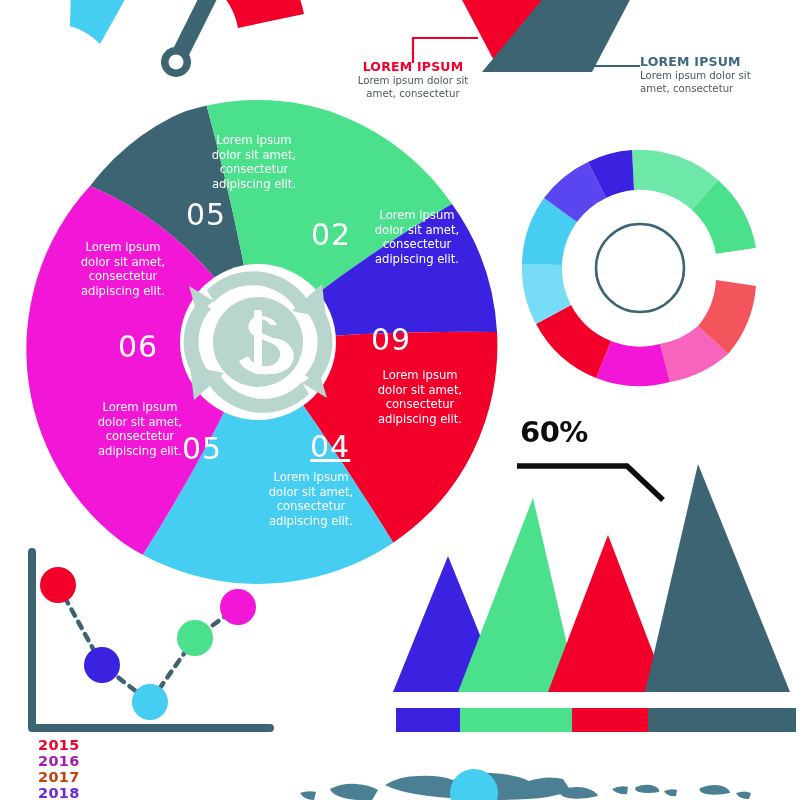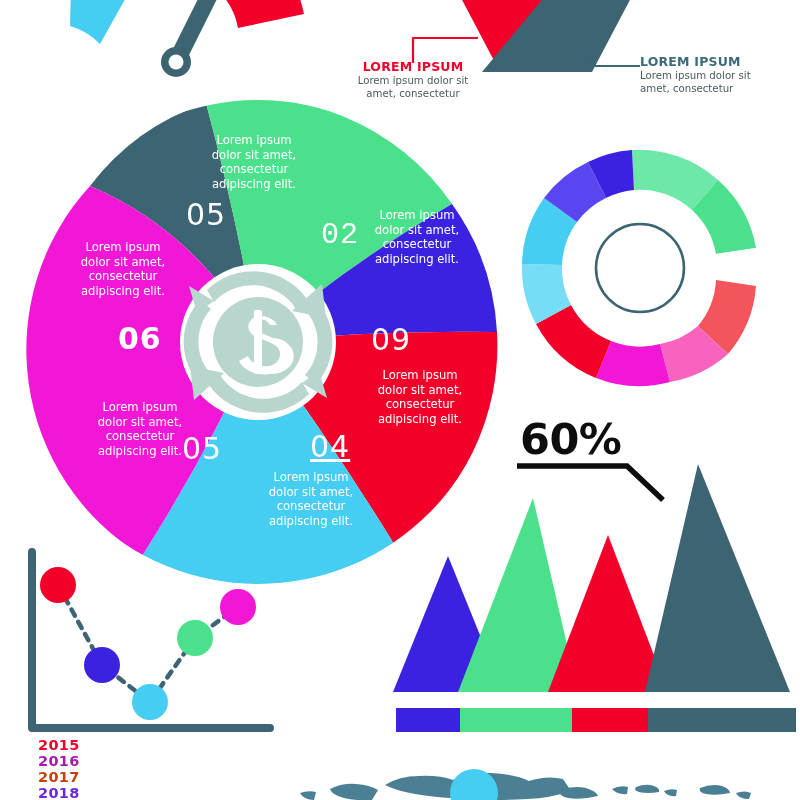--- a/index.html
+++ b/index.html
@@ -36,21 +36,21 @@
     letter-spacing:1px;line-height:1;
   }
   .seg-txt{
     position:absolute;color:#ffffff;font-size:11.6px;line-height:1.26;
     text-align:center;width:136px;
   }
 
   
   #pct-label{
     position:absolute;left:520px;top:418px;
-    font-size:43px;font-weight:700;color:#0d0d0d;letter-spacing:-.5px;line-height:1;
+    font-size:29px;font-weight:700;color:#0d0d0d;letter-spacing:-.5px;line-height:1;
   }
 
   
   #year-axis{
     position:absolute;left:38px;top:737px;width:260px;
     display:flex;justify-content:space-between;flex-direction:column;
   }
   #year-axis span{
     font-size:14.5px;font-weight:700;letter-spacing:.3px;
   }
@@ -236,25 +236,25 @@
   <div class="ct-body">amet, consectetur</div>
 </div>
 
 <div class="callout right" id="callout-right">
   <div class="ct-title">LOREM IPSUM</div>
   <div class="ct-body">Lorem ipsum dolor sit</div>
   <div class="ct-body">amet, consectetur</div>
 </div>
 
 <div class="seg-num" style="left:186px;top:200px;">05</div>
-<div class="seg-num" style="left:321px;top:220px;font-family:Liberation Mono, monospace;">02</div>
+<div class="seg-num" style="left:311px;top:220px;">02</div>
 <div class="seg-num" style="left:371px;top:325px;">09</div>
 <div class="seg-num" style="left:310px;top:432px;text-decoration:underline;">04</div>
 <div class="seg-num" style="left:182px;top:434px;">05</div>
-<div class="seg-num" style="left:118px;top:324px;font-weight:bold;">06</div>
+<div class="seg-num" style="left:118px;top:332px;">06</div>
 
 <div class="seg-txt" style="left:186px;top:133px;">
   <div>Lorem ipsum</div>
   <div>dolor sit amet,</div>
   <div>consectetur</div>
   <div>adipiscing elit.</div>
 </div>
 <div class="seg-txt" style="left:349px;top:208px;">
   <div>Lorem ipsum</div>
   <div>dolor sit amet,</div>

